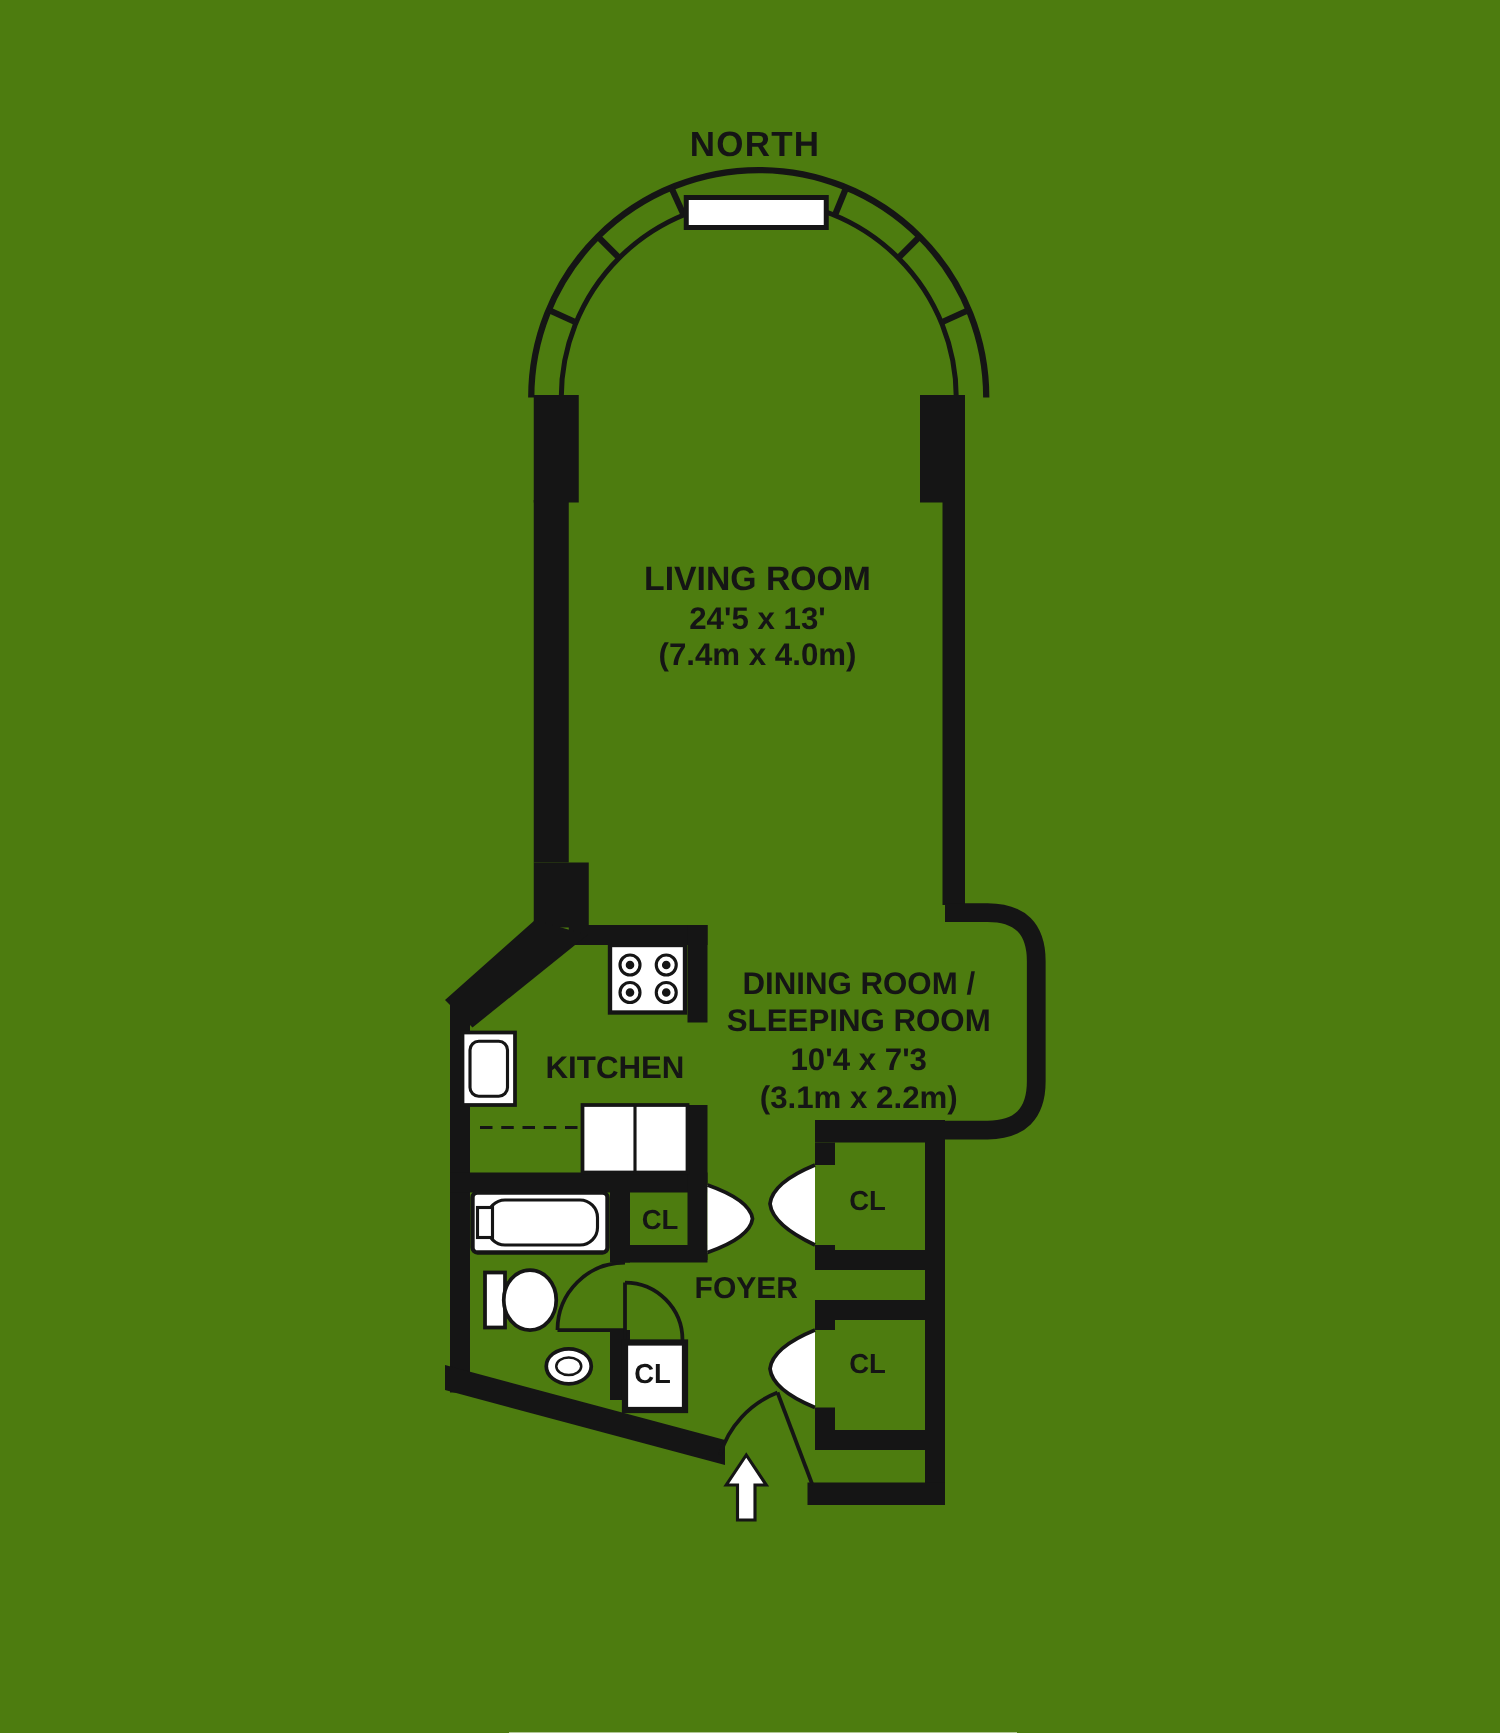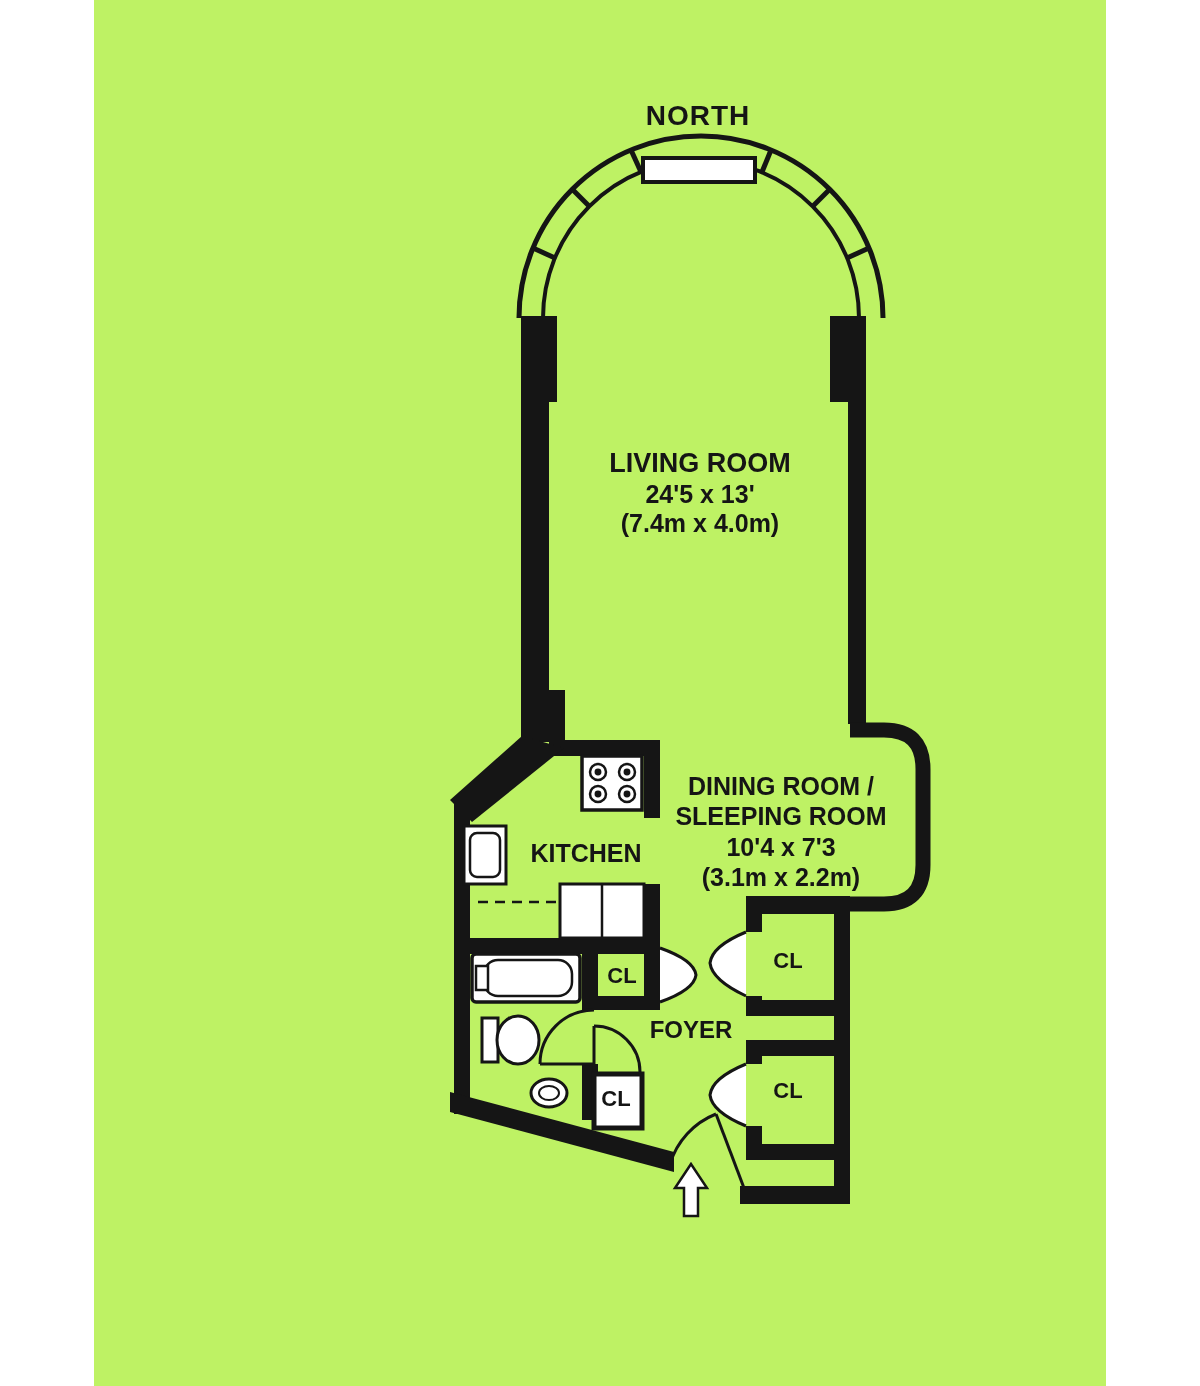--- a/index.html
+++ b/index.html
@@ -1,16 +1,16 @@
 <!DOCTYPE html>
 <html><head>
 <meta charset="utf-8">
 <style>
   html,body{margin:0;padding:0;background:#ffffff;}
-  .page{position:relative;width:1012px;height:1386px;background:#bef264;overflow:hidden;margin:0 auto;}
+  .page{position:relative;width:1200px;height:1386px;background:#4d7c0f;overflow:hidden;margin:0 auto;}
   svg{position:absolute;inset:0;}
   .wall{fill:#151515;stroke:none;}
   .ring{fill:none;stroke:#151515;}
   .ln{fill:none;stroke:#151515;}
   .fix{fill:#ffffff;stroke:#151515;}
   .door{fill:#ffffff;stroke:#151515;stroke-width:3;}
   .txt{font-family:"Liberation Sans","DejaVu Sans",sans-serif;font-weight:bold;fill:#151515;text-anchor:middle;}
   .t28{font-size:28px;letter-spacing:1px;}
   .t27{font-size:27px;}
   .t25{font-size:25px;}

